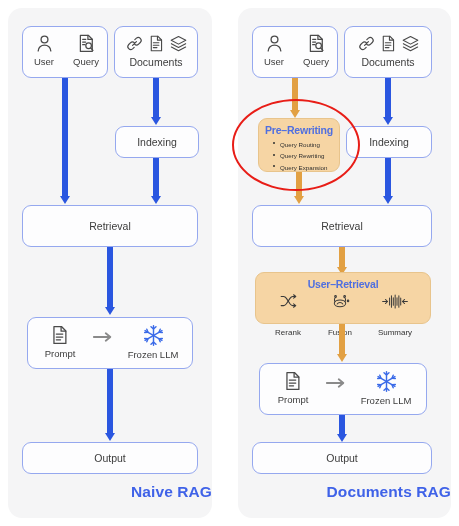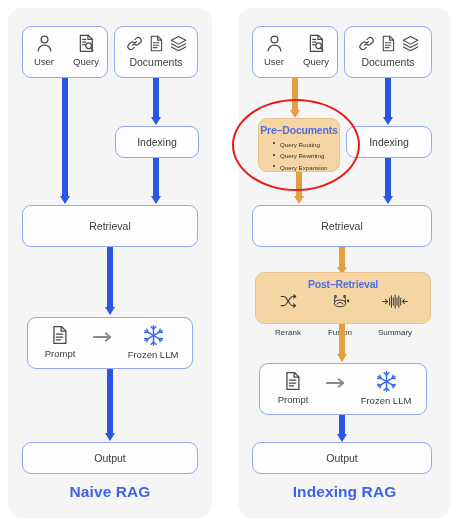--- a/index.html
+++ b/index.html
@@ -16,21 +16,21 @@
     position:absolute;
     background:#f5f5f6;
     border-radius:14px;
   }
   #panel-naive{left:8px;top:8px;width:204px;height:510px;}
   #panel-advanced{left:238px;top:8px;width:213px;height:510px;}
 
   .panel-title{
     position:absolute;
     left:0;right:0;
-    text-align:center;
+    text-align:right;
     font-weight:bold;
     font-size:15.5px;
     letter-spacing:0.1px;
     color:#3f62e8;
     white-space:nowrap;
   }
 
   
   .node{
     position:absolute;
@@ -322,21 +322,21 @@
     </div>
     <span class="node-label" style="margin-top:3px;">Documents</span>
   </div>
 
   <div class="arrow orange" style="left:288px;top:78px;width:14px;height:40px;">
     <div class="shaft" style="width:6px;height:33px;"></div>
     <div class="head"></div>
   </div>
 
   <div class="stage" style="left:258px;top:118px;width:82px;height:54px;">
-    <div class="stage-title">Pre–Documents</div>
+    <div class="stage-title">Pre–Rewriting</div>
     <ul class="bullets">
       <li>Query Routing</li>
       <li>Query Rewriting</li>
       <li>Query Expansion</li>
     </ul>
   </div>
 
   <div class="arrow blue" style="left:381px;top:78px;width:14px;height:47px;">
     <div class="shaft" style="width:6px;height:40px;"></div>
     <div class="head"></div>
@@ -359,21 +359,21 @@
   <div class="node" style="left:252px;top:205px;width:180px;height:42px;">
     <span class="node-label">Retrieval</span>
   </div>
 
   <div class="arrow orange" style="left:335px;top:247px;width:14px;height:28px;">
     <div class="shaft" style="width:6px;height:21px;"></div>
     <div class="head"></div>
   </div>
 
   <div class="stage" style="left:255px;top:272px;width:176px;height:52px;">
-    <div class="stage-title">Post–Retrieval</div>
+    <div class="stage-title">User–Retrieval</div>
     <div class="stage-icons">
       <div class="icon-cell" style="width:52px;">
         <svg class="glyph" width="19" height="17" viewBox="0 0 24 22" fill="none" stroke="#3a3a3a" stroke-width="1.4" stroke-linecap="round" stroke-linejoin="round">
           <path d="M2.5 4.5h3.2c1.6 0 2.6 1 3.6 2.4l4.6 7c1 1.4 2 2.4 3.6 2.4h3"></path>
           <path d="M2.5 16.3h3.2c1.6 0 2.6-1 3.6-2.4l4.6-7c1-1.4 2-2.4 3.6-2.4h3"></path>
           <path d="M18.6 2.3l2.8 2.2-2.8 2.2"></path>
           <path d="M18.6 14.1l2.8 2.2-2.8 2.2"></path>
         </svg>
         <span class="cap">Rerank</span>
       </div>
@@ -440,17 +440,17 @@
 
   <div class="arrow blue" style="left:335px;top:415px;width:14px;height:27px;">
     <div class="shaft" style="width:6px;height:20px;"></div>
     <div class="head"></div>
   </div>
 
   <div class="node" style="left:252px;top:442px;width:180px;height:32px;">
     <span class="node-label">Output</span>
   </div>
 
-  <div class="panel-title" style="left:238px;width:213px;top:483px;">Indexing RAG</div>
+  <div class="panel-title" style="left:238px;width:213px;top:483px;">Documents RAG</div>
 
   <div id="highlight-ellipse" style="left:232px;top:99px;width:128px;height:92px;"></div>
 
 </div>
 
 </body></html>

